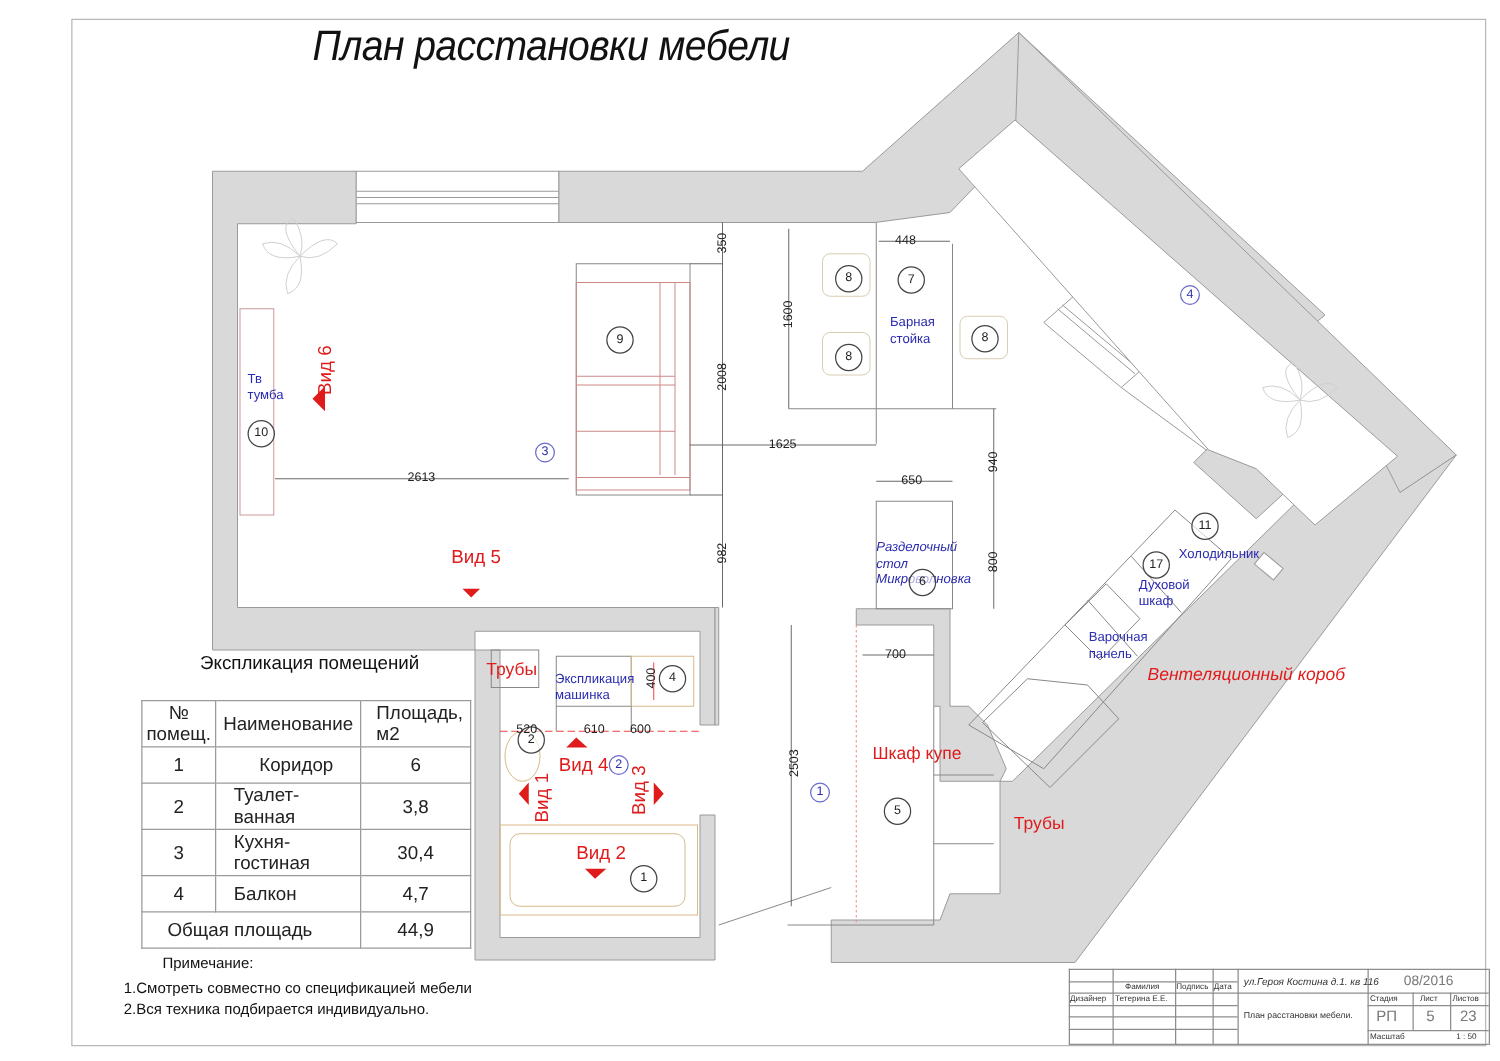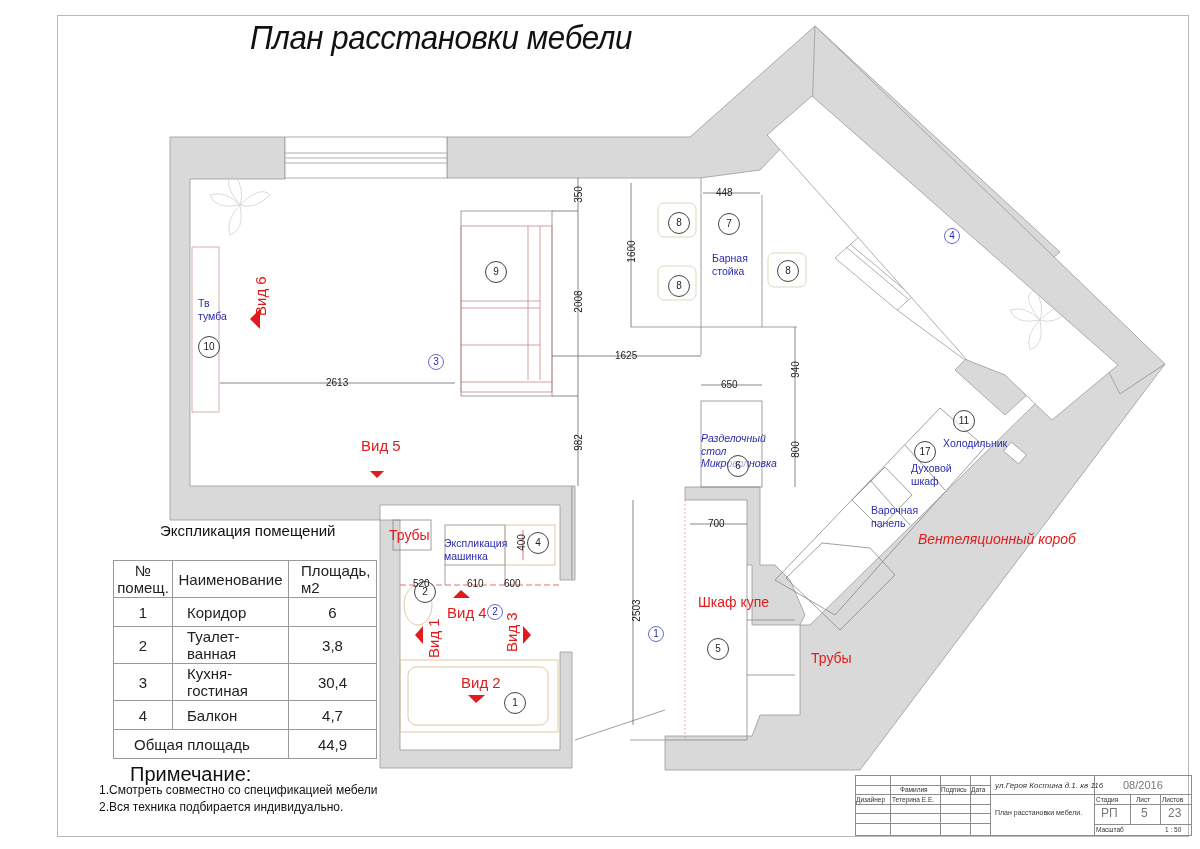--- a/index.html
+++ b/index.html
@@ -10,21 +10,21 @@
   .lbl { position: absolute; font-size: 10.5px; color: #2b2bb0; line-height: 12.5px; white-space: pre; }
   .red { position: absolute; color: #e01b1b; font-size: 14px; white-space: nowrap; }
   .red.big { font-size: 15px; }
   .dim { position: absolute; font-size: 10px; color: #222; white-space: nowrap; }
   .dim.v { transform: rotate(-90deg); transform-origin: center center; }
   .tag { position: absolute; width: 20px; height: 20px; border: 1px solid #444; border-radius: 50%; font-size: 10px; text-align: center; line-height: 20px; color: #222; background: rgba(255,255,255,0.6); }
   .tag.blue { width: 14px; height: 14px; line-height: 14px; color: #2b2bb0; border-color: #6a6ad0; font-size: 10px; }
   .expl-title { position: absolute; left: 160px; top: 522px; font-size: 15px; color: #111; }
   table.expl { position: absolute; left: 113px; top: 524px; border-collapse: collapse; font-size: 15px; color: #222; margin-top: 36px; }
   table.expl td { border: 1px solid #9a9a9a; height: 26px; vertical-align: middle; }
-  .notes-title { position: absolute; left: 130px; top: 763px; font-size: 20px; color: #111; }
+  .notes-title { position: absolute; left: 130px; top: 763px; font-size: 12px; color: #111; }
   .note { position: absolute; left: 99px; font-size: 12px; color: #111; }
   .stamp { position: absolute; left: 855px; top: 775px; width: 336px; height: 61px; font-size: 6.5px; color: #333; }
   .stamp .cell { position: absolute; white-space: nowrap; }
   .stamp .hl { position: absolute; height: 1px; background: #8d8d8d; }
   .stamp .vl { position: absolute; width: 1px; background: #8d8d8d; }
 </style>
 </head>
 <body>
 
 <div class="sheet"></div>
@@ -215,21 +215,21 @@
 <table class="expl">
   <tbody>
       <tr style="height:30px;">
     <td style="width:56px;text-align:center;">№ помещ.</td>
     <td style="width:113px;text-align:center;">Наименование</td>
     <td style="width:74px;padding-left:12px;white-space:pre;">Площадь,
 м2</td>
   </tr>
   <tr>
     <td style="text-align:center;">1</td>
-    <td style="padding-left:14px;">Коридор</td>
+    <td style="padding-left:14px;text-align:center;">Коридор</td>
     <td style="text-align:center;">6</td>
   </tr>
   <tr>
     <td style="text-align:center;">2</td>
     <td style="padding-left:14px;">Туалет-ванная</td>
     <td style="text-align:center;">3,8</td>
   </tr>
   <tr>
     <td style="text-align:center;">3</td>
     <td style="padding-left:14px;">Кухня-гостиная</td>

